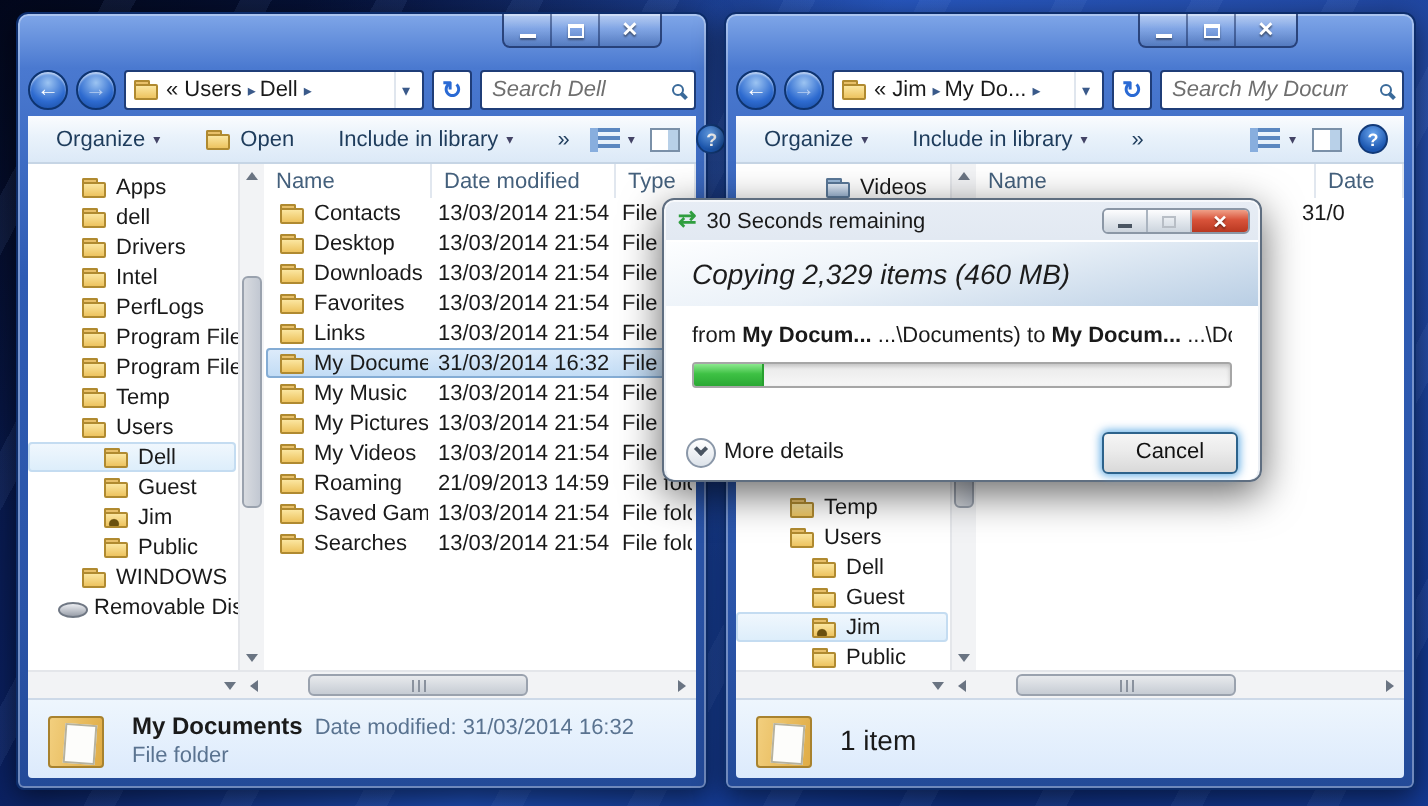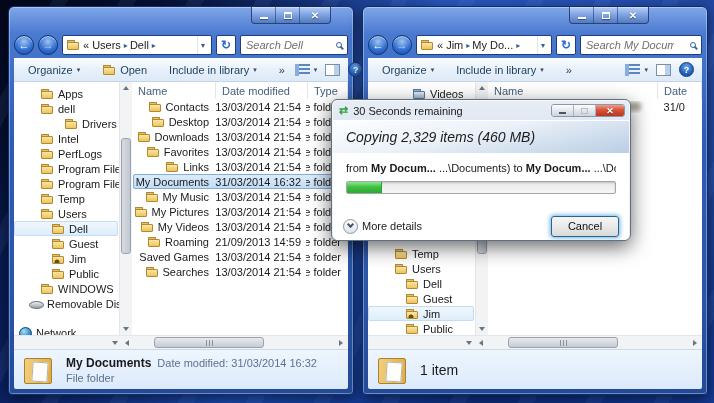--- a/index.html
+++ b/index.html
@@ -83,21 +83,21 @@
 
   .filelist { flex:1; overflow:hidden; position:relative; }
   .lheader { display:flex; height:17px; align-items:center; color:#44607c; }
   .hcell { border-right:1px solid #e1e7ef; height:100%; display:flex; align-items:center; padding:0 6px; white-space:nowrap; overflow:hidden; }
   .hcell.name { flex:1; } 
   .win.left .hcell.date, .win.left .cell.date { width:92px; flex:none; }
   .win.left .hcell.type, .win.left .cell.type { width:40px; flex:none; }
   .win.right .hcell.date, .win.right .cell.date { width:44px; flex:none; }
   .row { display:flex; align-items:center; height:15px; border:1px solid transparent; border-radius:2px; margin:0 1px; }
   .row.selected { background:linear-gradient(#dcebfa,#c2dcf5); border-color:#84acd4; }
-  .cell { padding:0 5px; white-space:nowrap; overflow:hidden; display:flex; align-items:center; gap:4px;justify-content:flex-end; }
+  .cell { padding:0 5px; white-space:nowrap; overflow:hidden; display:flex; align-items:center; gap:4px; }
   .cell.name { flex:1; }
   .smudge { width:44px; height:9px; border-radius:3px; background:#9a9480; filter:blur(2px); opacity:.8; }
 
   .hscroll { position:absolute; left:5px; right:5px; bottom:45px; height:14px; background:#f2f3f5; border-top:1px solid #e4e6ea; display:flex; align-items:center; }
   .hscroll .harrow { width:14px; display:flex; align-items:center; justify-content:center; flex:none; }
   .htrack { flex:1; position:relative; height:100%; }
   .hthumb { position:absolute; top:1px; bottom:1px; left:10%; width:55%;
     background:linear-gradient(#e8eaed,#c6ccd4); border:1px solid #9aa2ae; border-radius:3px;
     display:flex; align-items:center; justify-content:center; gap:2px; }
   .hthumb i { width:1px; height:6px; background:#8a929e; }
@@ -239,21 +239,21 @@
     <div class="main">
       <div class="sidebar">
           <div class="tree-item" style="padding-left: 25px;">
     <span class="ic ic-folder"></span>
     <span>Apps</span>
   </div>
           <div class="tree-item" style="padding-left: 25px;">
     <span class="ic ic-folder"></span>
     <span>dell</span>
   </div>
-          <div class="tree-item" style="padding-left: 25px; margin-left: 24px;">
+          <div class="tree-item" style="padding-left: 25px;">
     <span class="ic ic-folder"></span>
     <span>Drivers</span>
   </div>
           <div class="tree-item" style="padding-left: 25px;">
     <span class="ic ic-folder"></span>
     <span>Intel</span>
   </div>
           <div class="tree-item" style="padding-left: 25px;">
     <span class="ic ic-folder"></span>
     <span>PerfLogs</span>
@@ -290,24 +290,20 @@
     <span class="ic ic-folder"></span>
     <span>Public</span>
   </div>
           <div class="tree-item" style="padding-left: 25px;">
     <span class="ic ic-folder"></span>
     <span>WINDOWS</span>
   </div>
           <div class="tree-item" style="padding-left: 14px;">
     <span class="ic ic-disk"></span>
     <span>Removable Disk (</span>
-  </div>
-          <div class="tree-item" style="padding-left: 3px; margin-top: 14px;">
-    <span class="ic ic-network"></span>
-    <span>Network</span>
   </div>
         </div>
       <div class="vscroll">
         <div class="sarrow up">
             <span class="tri-up"></span>
           </div>
         <div class="vthumb"></div>
         <div class="sarrow down">
             <span class="tri-down"></span>
           </div>

